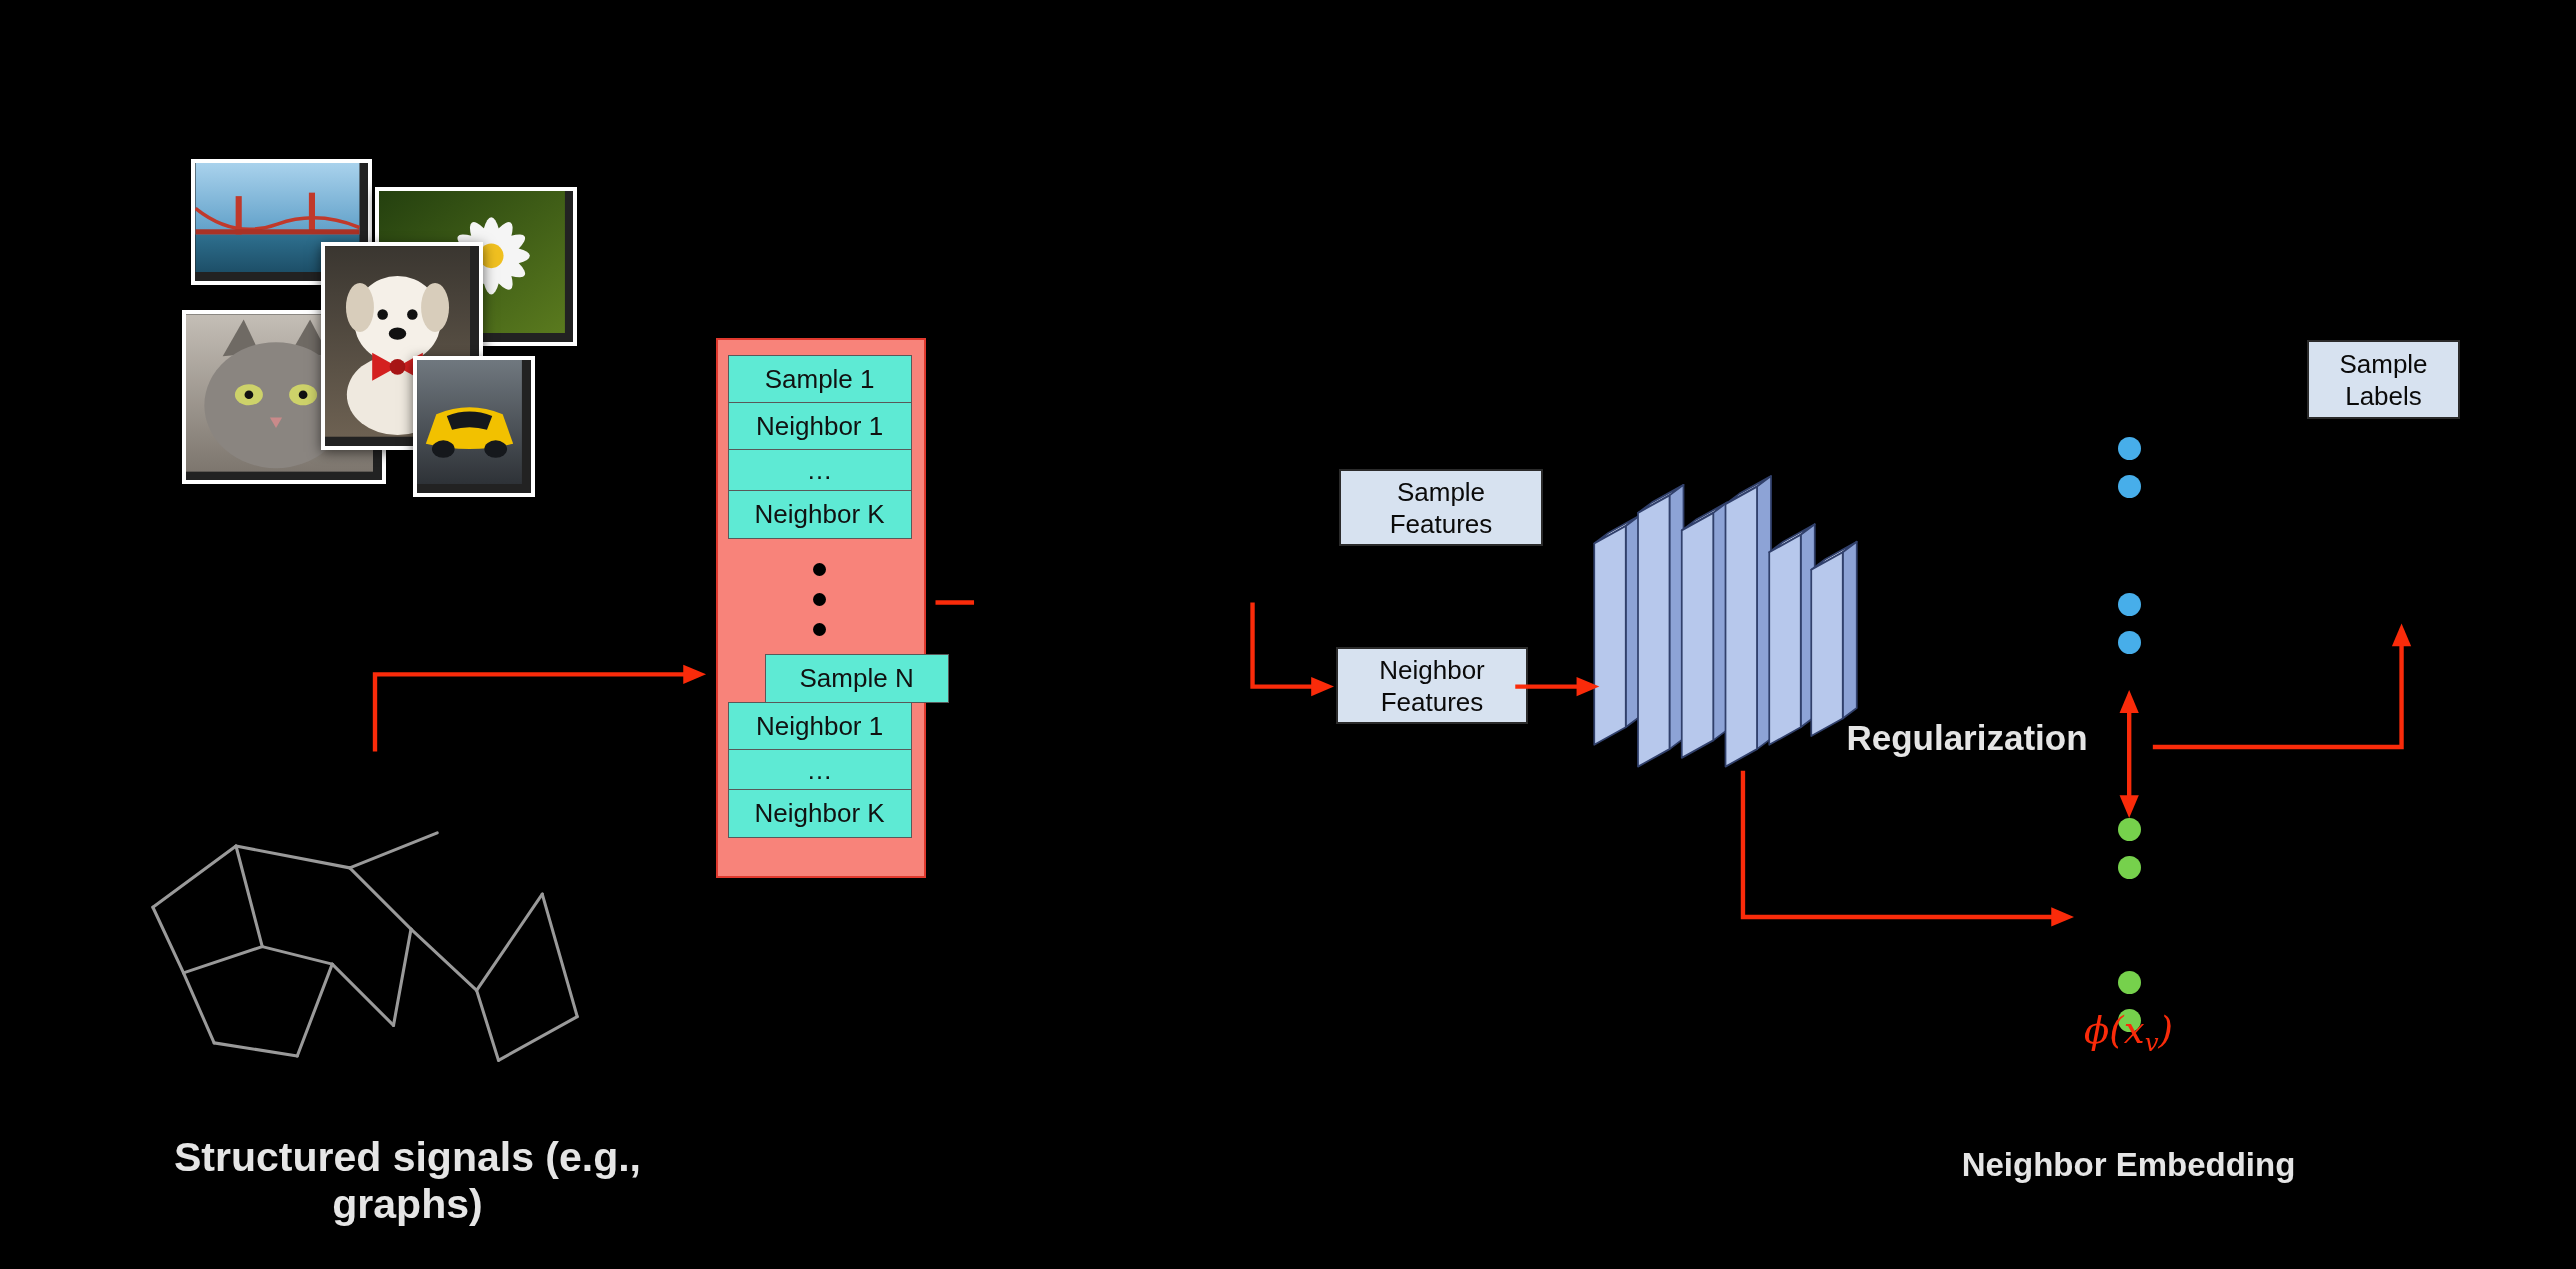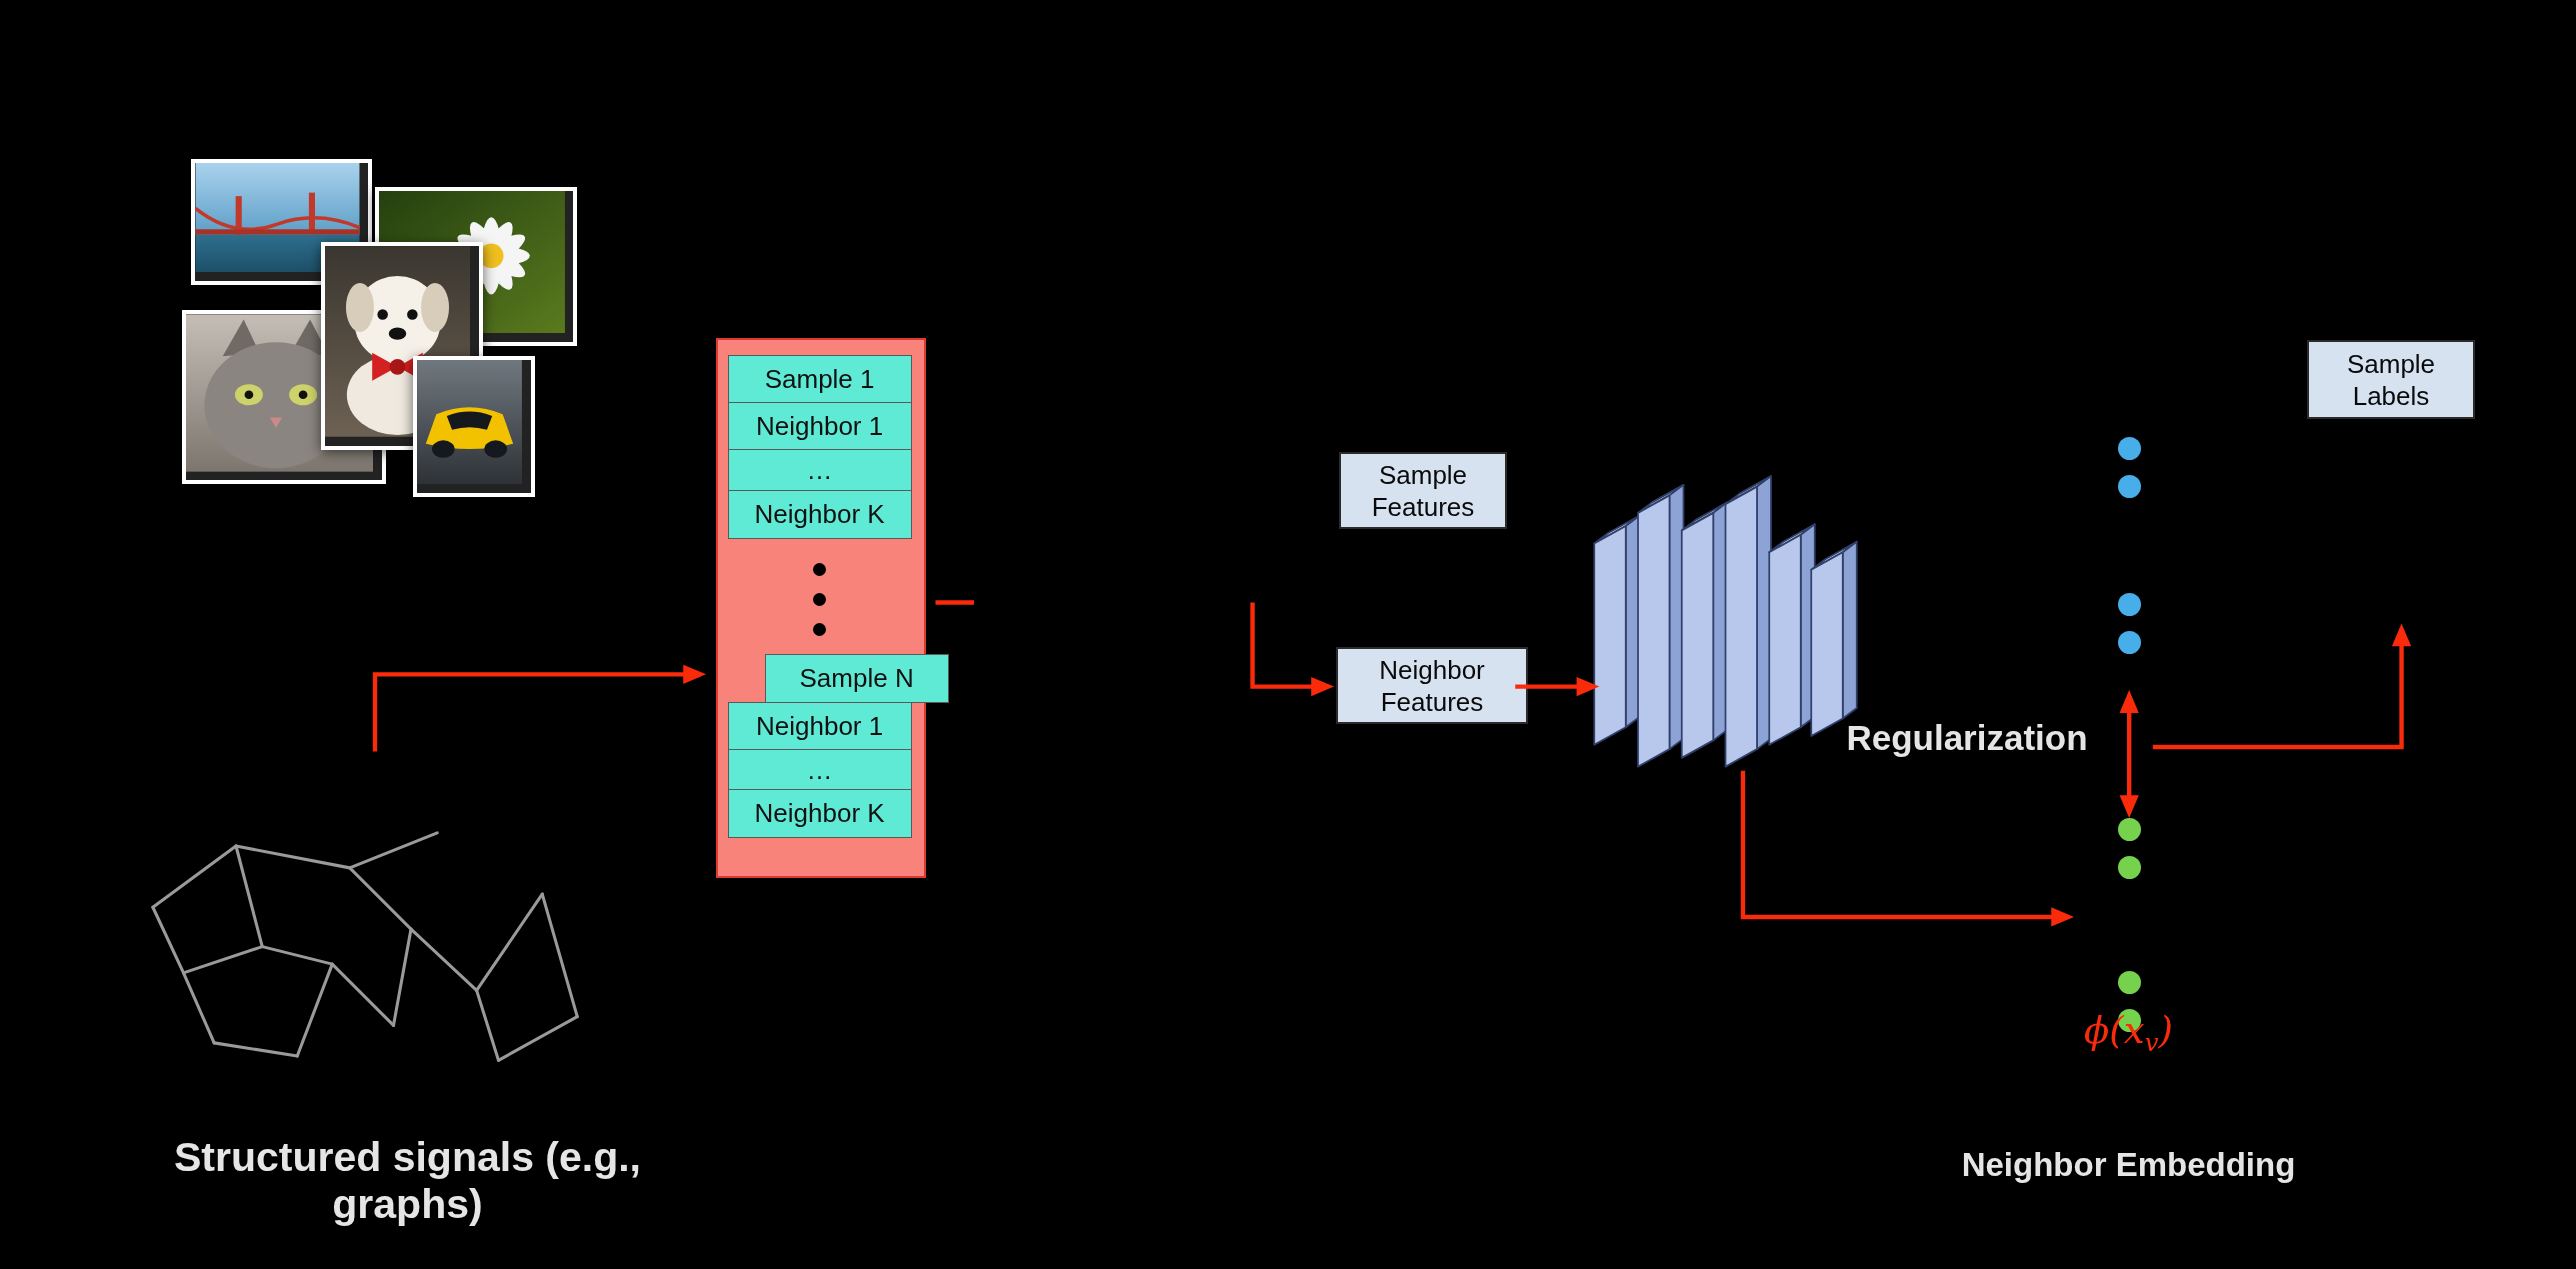--- a/index.html
+++ b/index.html
@@ -175,27 +175,27 @@
     <div class="batch-dot" style="top:223px;"></div>
     <div class="batch-dot" style="top:253px;"></div>
     <div class="batch-dot" style="top:283px;"></div>
 
     <div class="batch-cell" style="top:314px;height:49px;margin-left:37px;">Sample N</div>
     <div class="batch-cell" style="top:362px;height:49px;">Neighbor 1</div>
     <div class="batch-cell" style="top:409px;height:42px;">…</div>
     <div class="batch-cell" style="top:449px;height:49px;">Neighbor K</div>
   </div>
 
-  <div class="label-box" style="left:1339px;top:452px;width:168px;height:77px;">
+  <div class="label-box" style="left:1339px;top:469px;width:204px;height:77px;">
     <div class="inner">Sample Features</div>
   </div>
   <div class="label-box" style="left:1336px;top:647px;width:192px;height:77px;">
     <div class="inner">Neighbor Features</div>
   </div>
-  <div class="label-box" style="left:2307px;top:340px;width:168px;height:79px;">
+  <div class="label-box" style="left:2307px;top:340px;width:153px;height:79px;">
     <div class="inner" style="width:114px;">Sample Labels</div>
   </div>
 
   <svg class="layer" style="left:1568px;top:412px;" width="350" height="368" viewBox="0 0 400 420">
     <g stroke="#31406b" stroke-width="2" stroke-linejoin="round">
 
       <polygon points="30,150 66,130 82,118 46,138" fill="#dce5f7"></polygon>
       <polygon points="66,130 82,118 82,348 66,360" fill="#8da3d6"></polygon>
       <polygon points="30,150 66,130 66,360 30,380" fill="#b7c8ec"></polygon>
 

